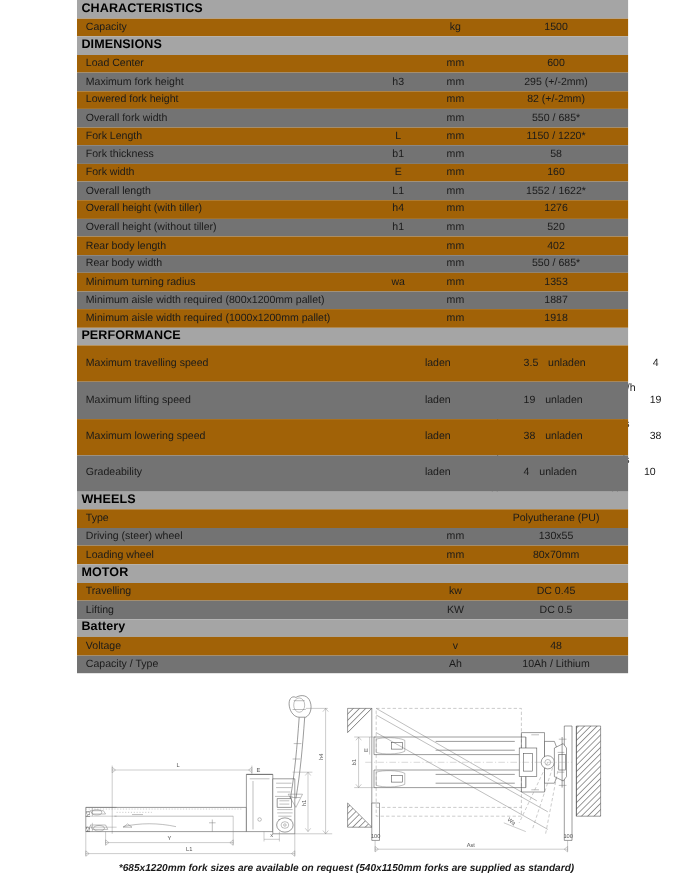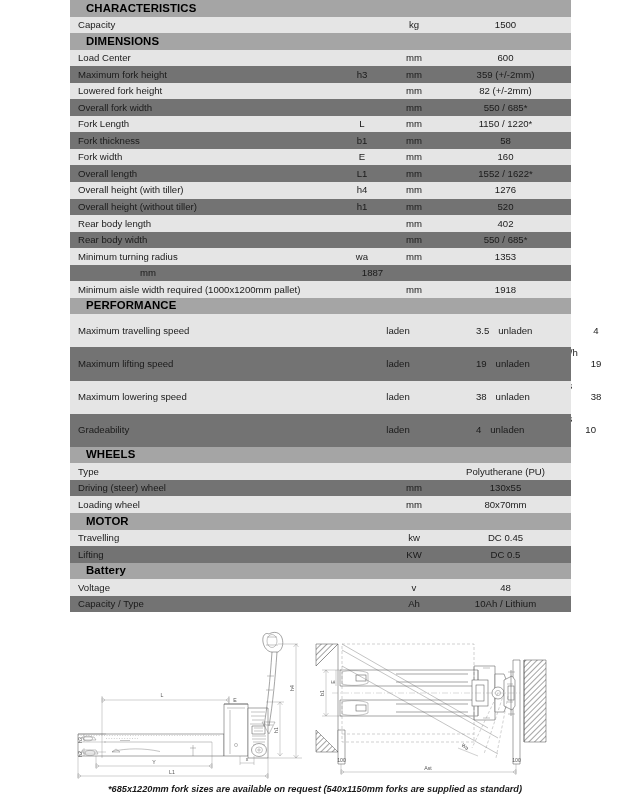--- a/index.html
+++ b/index.html
@@ -23,33 +23,33 @@
     left: 70px; top: 0px;
     width: 501px;
   }
   .row {
     position: relative;
     display: flex;
     align-items: stretch;
     width: 100%;
     height: 16.55px;
   }
-  .row.stripe { background: #e5e5e5; }
+  .row.stripe { background: #a16207; }
   .row.plain  { background: #737373; }
 
   .section-head {
     position: relative;
     width: 100%;
     height: 16.55px;
     background: #a5a5a5;
     display: flex;
     align-items: center;
   }
   .section-head .sh-label {
-    padding-left: 16px;
+    padding-left: 4px;
     font-size: 11.4px;
     font-weight: bold;
     color: #000000;
     letter-spacing: 0.1px;
     line-height: 1;
   }
 
   .c-label {
     flex: 0 0 266px;
     display: flex;
@@ -163,21 +163,21 @@
       <div class="row stripe">
         <div class="c-label">Load Center</div>
         <div class="c-sym"></div>
         <div class="c-unit">mm</div>
         <div class="c-val wide">600</div>
       </div>
       <div class="row plain">
         <div class="c-label">Maximum fork height</div>
         <div class="c-sym">h3</div>
         <div class="c-unit">mm</div>
-        <div class="c-val wide">359 (+/-2mm)</div>
+        <div class="c-val wide">295 (+/-2mm)</div>
       </div>
       <div class="row stripe">
         <div class="c-label">Lowered fork height</div>
         <div class="c-sym"></div>
         <div class="c-unit">mm</div>
         <div class="c-val wide">82 (+/-2mm)</div>
       </div>
       <div class="row plain">
         <div class="c-label">Overall fork width</div>
         <div class="c-sym"></div>
@@ -232,20 +232,21 @@
         <div class="c-unit">mm</div>
         <div class="c-val wide">550 / 685*</div>
       </div>
       <div class="row stripe">
         <div class="c-label">Minimum turning radius</div>
         <div class="c-sym">wa</div>
         <div class="c-unit">mm</div>
         <div class="c-val wide">1353</div>
       </div>
       <div class="row plain">
+        <div class="c-label">Minimum aisle width required (800x1200mm pallet)</div>
         <div class="c-sym"></div>
         <div class="c-unit">mm</div>
         <div class="c-val wide">1887</div>
       </div>
       <div class="row stripe">
         <div class="c-label">Minimum aisle width required (1000x1200mm pallet)</div>
         <div class="c-sym"></div>
         <div class="c-unit">mm</div>
         <div class="c-val wide">1918</div>
       </div>

